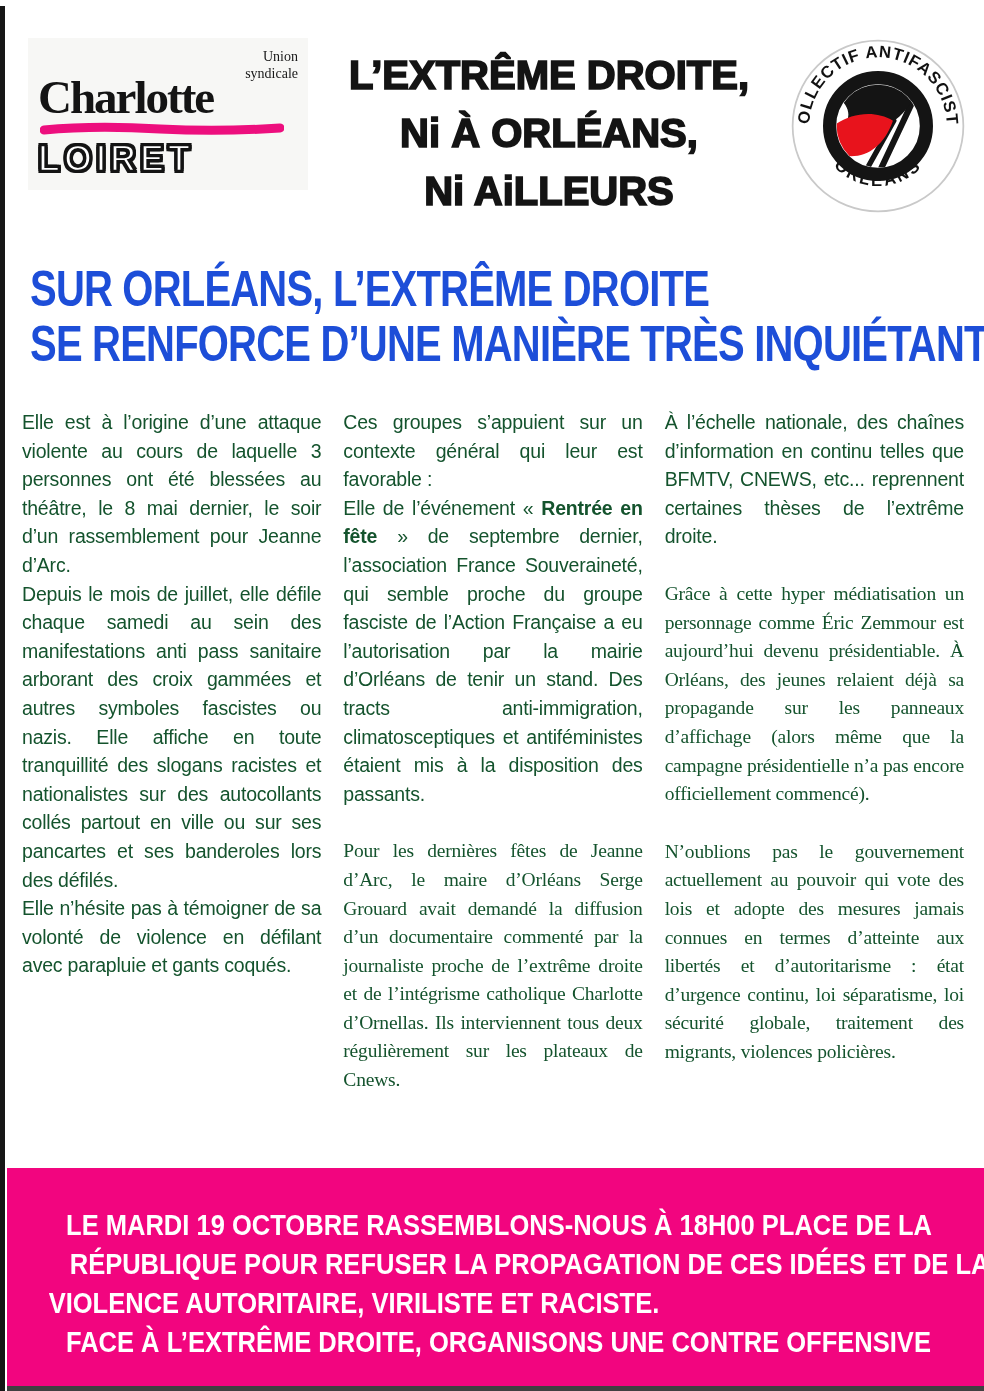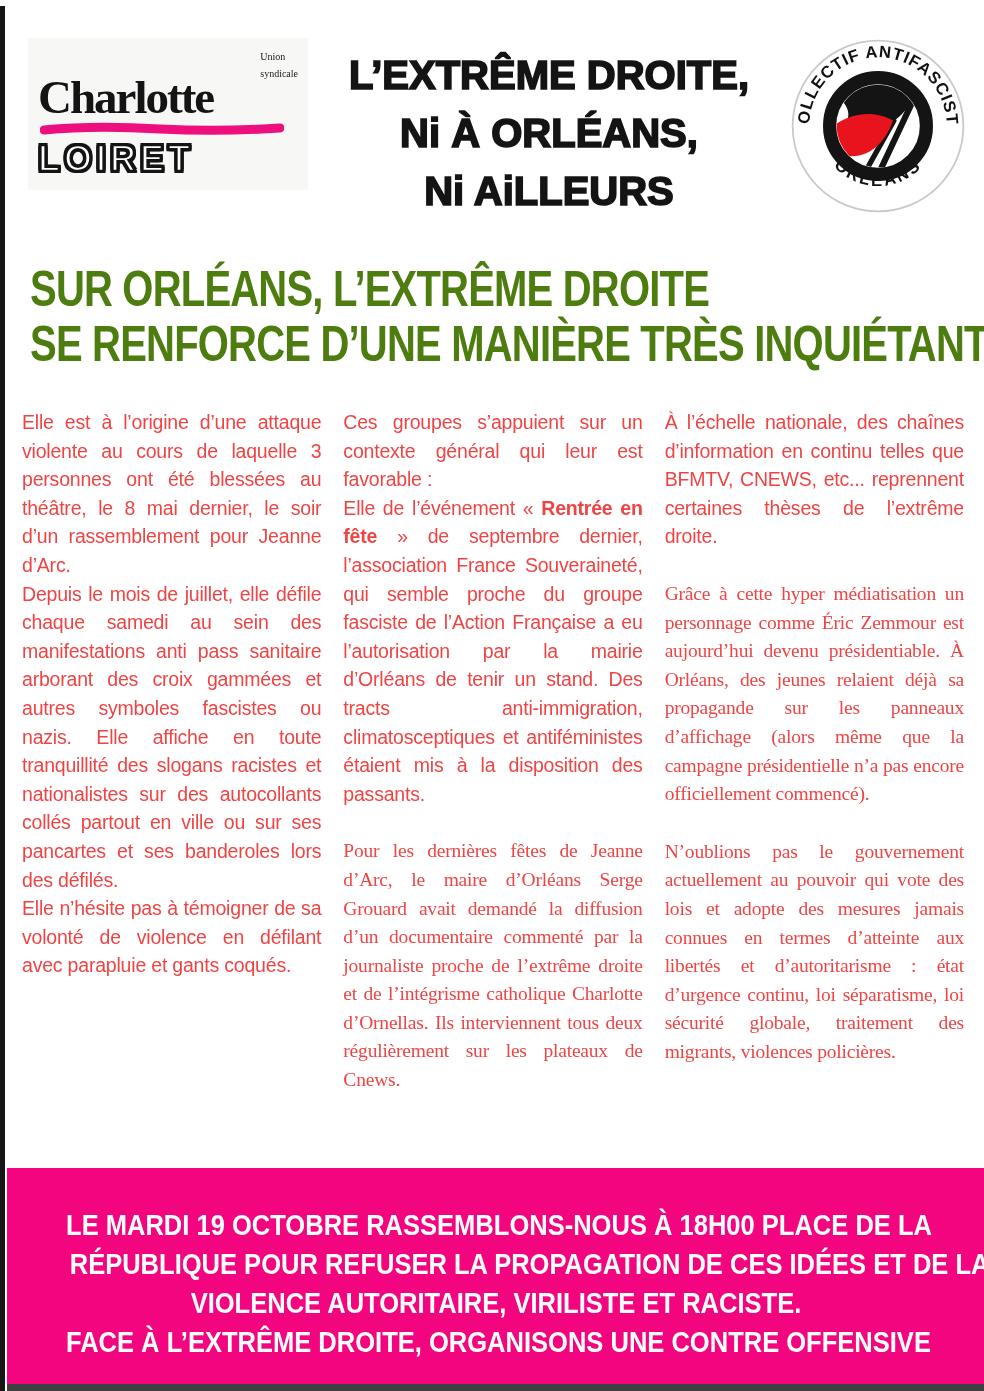--- a/index.html
+++ b/index.html
@@ -6,21 +6,21 @@
   body{
     width:984px;height:1391px;position:relative;background:#ffffff;
     font-family:"Liberation Sans",sans-serif;overflow:hidden;
   }
   .left-strip{position:absolute;left:0;top:6px;width:5px;height:1385px;background:#161616;z-index:6;}
 
   
   .header{display:flex;align-items:flex-start;padding:38px 18px 0 28px;}
   .solidaires-box{width:262px;flex-shrink:0;background:#f7f7f5;position:relative;padding:12px 8px 10px 10px;}
   .union{position:absolute;top:10px;right:10px;font-family:"Liberation Serif",serif;
-         font-size:10px;line-height:17px;color:#181818;text-align:left;}
+         font-size:14px;line-height:17px;color:#181818;text-align:right;}
   .soli-name{font-family:"Liberation Serif",serif;font-weight:bold;font-size:47px;
              letter-spacing:-2px;color:#141414;margin-top:20px;white-space:nowrap;}
   .soli-underline{display:block;margin:-2px 0 0 2px;}
   .soli-region{font-size:36px;font-weight:bold;letter-spacing:4px;
                padding-right:10px;color:#ffffff;-webkit-text-stroke:2.5px #141414;
                text-shadow:-2px -2px 0 #141414,2px -2px 0 #141414,-2px 2px 0 #141414,2px 2px 0 #141414,
                            0 -2px 0 #141414,0 2px 0 #141414,-2px 0 0 #141414,2px 0 0 #141414;
                margin-top:2px;}
   .title-block{flex:1;text-align:center;padding-top:8px;}
   .title-line{font-size:40px;line-height:58px;font-weight:bold;color:#141414;
@@ -28,28 +28,28 @@
   .antifa{width:176px;height:176px;flex-shrink:0;margin-top:0;}
 
   
   .headline{margin:42px 20px 0 30px;}
   .headline .cond{display:inline-block;transform:scaleX(0.8);transform-origin:left center;
                   white-space:nowrap;font-weight:bold;font-size:50px;line-height:55px;
                   letter-spacing:-1px;}
 
   
   .columns{display:flex;gap:22px;margin:36px 20px 0 22px;}
-  .col{flex:1;font-size:19.5px;line-height:28.6px;text-align:justify;color:#ef4444;
+  .col{flex:1;font-size:19.5px;line-height:28.6px;text-align:justify;color:#14532d;
        letter-spacing:-0.2px;}
   .col p{margin:0;}
   .col p.gap{margin-top:29px;font-family:Liberation Serif, serif;}
 
   
   .banner{position:absolute;left:7px;right:0;bottom:0;height:223px;box-sizing:border-box;
-          text-align:center;padding-top:38px;border-bottom:7px solid #404040;}
+          padding-top:38px;border-bottom:5px solid #404040;}
   .banner-line{color:#ffffff;font-weight:bold;font-size:29px;line-height:39px;}
   .banner-line .cond{display:inline-block;transform:scaleX(0.88);transform-origin:center center;
                      white-space:nowrap;}
 </style>
 </head>
 <body>
 
 <div class="left-strip"></div>
 
 <div class="header">
@@ -90,21 +90,21 @@
     <circle cx="100" cy="100" r="55" fill="#ffffff" stroke="#141414" stroke-width="15"></circle>
     <g clip-path="url(#innerClip)">
       <line x1="146" y1="58" x2="98" y2="160" stroke="#141414" stroke-width="7" stroke-linecap="round"></line>
       <line x1="118" y1="94" x2="80" y2="162" stroke="#141414" stroke-width="6" stroke-linecap="round"></line>
       <path d="M146,56 C118,36 76,42 52,66 C68,76 70,90 61,100 C96,113 130,98 146,56 Z" fill="#141414"></path>
       <path d="M117,94 C94,80 62,86 42,106 C55,113 56,123 51,131 C80,141 105,128 117,94 Z" fill="#E8131C"></path>
     </g>
   </svg>
 </div>
 
-<div class="headline" style="color:#4d7c0f;">
+<div class="headline" style="color:#1d4ed8;">
   <div>
     <span class="cond">SUR ORLÉANS, L’EXTRÊME DROITE</span>
   </div>
   <div>
     <span class="cond">SE RENFORCE D’UNE MANIÈRE TRÈS INQUIÉTANTE.</span>
   </div>
 </div>
 
 <div class="columns">
 

